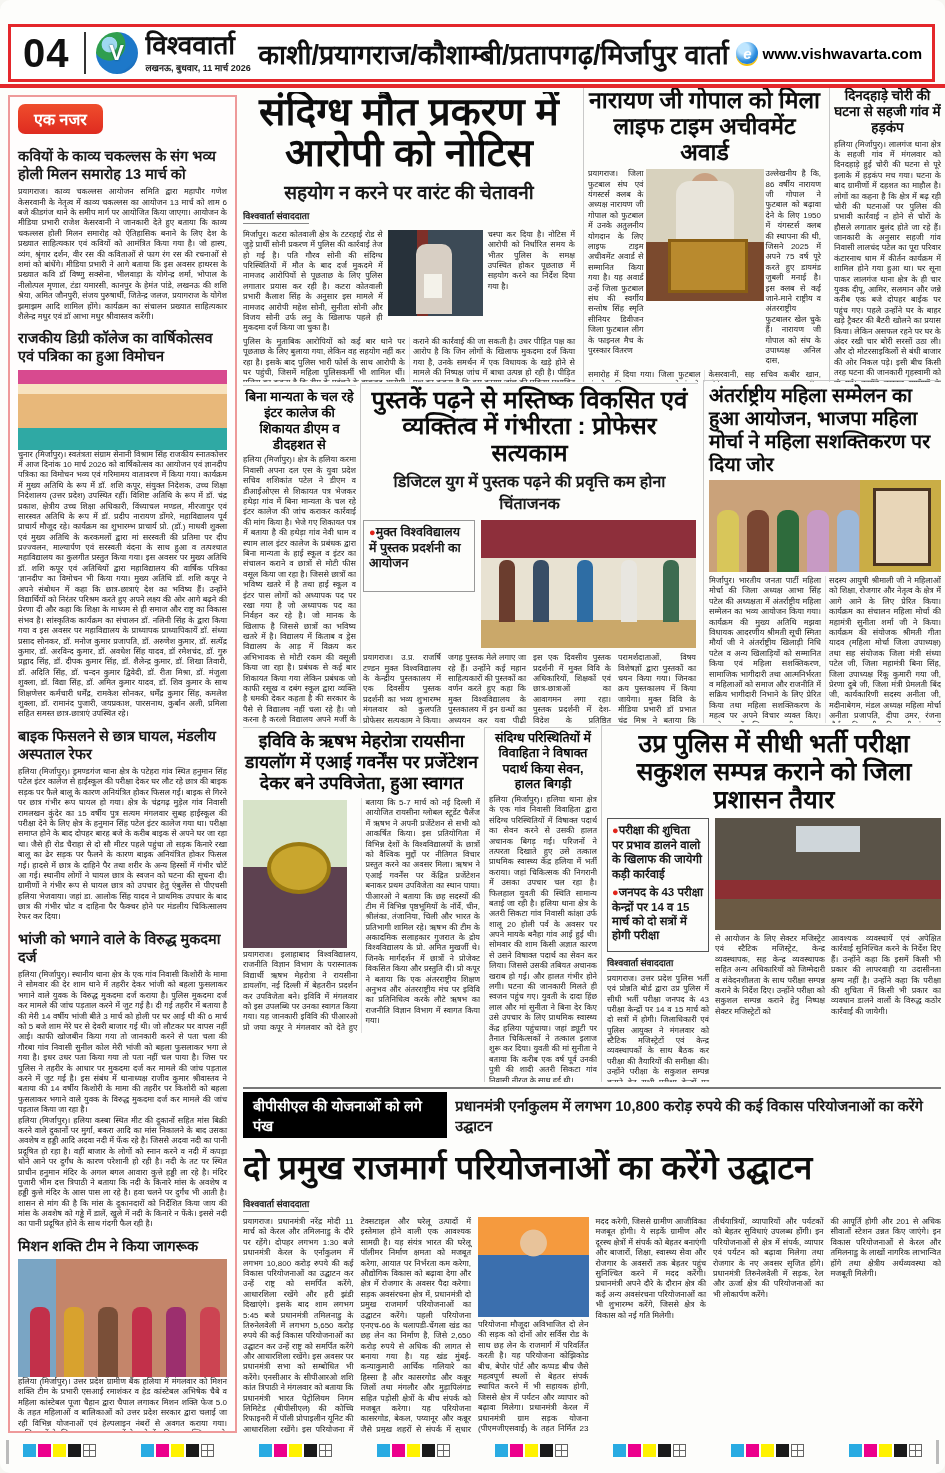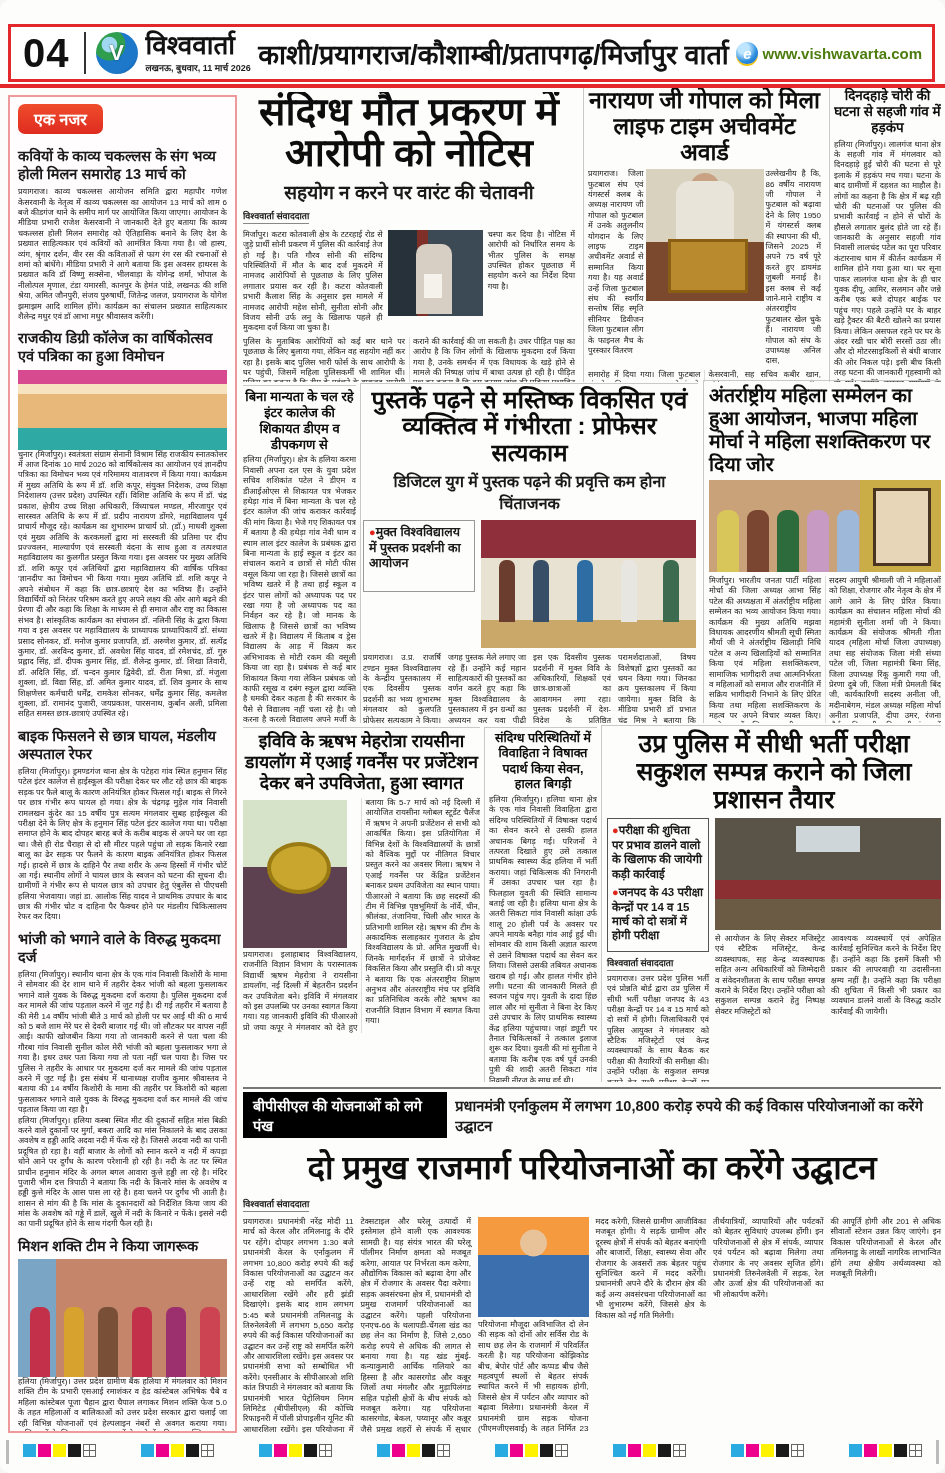--- a/index.html
+++ b/index.html
@@ -16,21 +16,21 @@
       text-shadow:0 0 2px #044;}
   .mast-name{font-size:26px;font-weight:bold;color:#111;line-height:1;}
   .mast-date{font-size:9px;font-weight:bold;color:#222;margin-top:3px;}
   .mast-center{flex:1;text-align:center;}
   .section-title{font-size:27px;font-weight:bold;color:#111;}
   .mast-right{display:flex;align-items:center;padding-right:10px;}
   .e-icon{width:22px;height:22px;border-radius:50%;margin-right:4px;
       background:radial-gradient(circle at 35% 30%,#bfe6ff 0 25%,#2e8fe0 60%,#0b5cb8 100%);
       color:#fff;font-weight:bold;font-style:italic;font-size:15px;display:flex;align-items:center;justify-content:center;
       box-shadow:0 2px 0 #f4c20d;}
-  .website{font-size:15px;font-weight:bold;color:#4d7c0f;}
+  .website{font-size:15px;font-weight:bold;color:#000000;}
   .header-rule{position:absolute;left:0;top:84px;width:945px;height:4px;background:#e4272b;}
   
   .blk{position:absolute;box-sizing:border-box;overflow:hidden;}
   .body-txt{font-size:8px;line-height:1.3;text-align:justify;color:#1c1c1c;}
   .byline{font-size:9px;font-weight:bold;border-bottom:1px solid #888;display:inline-block;padding-bottom:1px;margin-bottom:3px;}
   .hl{color:#0d0d0d;font-weight:bold;}
   .photo{background:#cfcabf;position:relative;overflow:hidden;}
   .cols2{column-count:2;column-gap:8px;column-rule:1px solid #ddd;}
   .cols4{column-count:4;column-gap:7px;}
   .vline-l{border-left:1px solid #c9c9c9;}
@@ -104,21 +104,21 @@
   .police-bullets{border:1px solid #555;padding:4px;font-size:11.5px;font-weight:bold;line-height:1.25;}
   .police-bullets div{margin-bottom:4px;}
   .photo-police{width:100%;height:112px;
       background:linear-gradient(#5a5348 0 55%,#8c2f33 55% 72%,#6b5a44 72% 100%);}
   .photo-police .scr{position:absolute;left:36%;top:8px;width:28%;height:26px;background:#cfd6da;}
   
   .pm{left:243px;top:1087px;width:698px;height:346px;border-top:2px solid #777;padding-top:3px;}
   .kicker{display:flex;align-items:center;gap:8px;}
   .kicker-box{background:#000000;color:#fff;font-weight:bold;font-size:14.5px;padding:3px 10px;}
   .kicker-txt{font-size:14.5px;font-weight:bold;}
-  .pm-h{font-size:33px;font-weight:bold;text-align:center;margin:6px 0 4px;}
+  .pm-h{font-size:33px;font-weight:bold;text-align:left;margin:6px 0 4px;}
   .pm-cols{display:flex;gap:7px;margin-top:2px;}
   .pm-col{flex:1;font-size:8px;line-height:1.3;text-align:justify;}
   .photo-modi{width:100%;height:100px;margin-bottom:3px;
       background:radial-gradient(circle at 50% 26%,#e8c39a 0 14%,transparent 15%),
                  linear-gradient(#f59a3e 0 38%,#3b6fae 38% 100%);}
   
   .marks{position:absolute;left:0;top:1444px;width:945px;display:flex;justify-content:space-around;align-items:center;}
   .regset{display:flex;gap:2px;align-items:center;}
   .sq{width:13px;height:13px;display:inline-block;}
   .sq.c{background:#29abe2;} .sq.m{background:#ec008c;} .sq.y{background:#fff200;} .sq.k{background:#1a1a1a;}
@@ -223,21 +223,21 @@
     </div>
     <div class="body-txt cols2" style="margin-top:3px">समारोह में दिया गया। जिला फुटबाल संघ के सचिव मकबूल अहमद ने संघ के अध्यक्ष नारायन जी गोपाल को फुटबाल में उनके योगदान के लिए लाइफ टाइम अचीवमेंट अवार्ड के रूप में स्मृति चिन्ह भेंट किया। कोषाध्यक्ष प्रेम नाथ केसरवानी, सह सचिव कबीर खान, योगेश चन्द्र, शादाब रजा, फखरुद्दीन, शशि मोहन मिश्र, अभिनाश कुमार, विवेक सिंह, जितेन्द्र कुमार ने बधाई दी है।</div>
   </div>
 
   <div class="blk theft vline-l">
     <div class="theft-h hl">दिनदहाड़े चोरी की घटना से सहजी गांव में हड़कंप</div>
     <div class="body-txt">हलिया (मिर्जापुर)। लालगंज थाना क्षेत्र के सहजी गांव में मंगलवार को दिनदहाड़े हुई चोरी की घटना से पूरे इलाके में हड़कंप मच गया। घटना के बाद ग्रामीणों में दहशत का माहौल है। लोगों का कहना है कि क्षेत्र में बढ़ रही चोरी की घटनाओं पर पुलिस की प्रभावी कार्रवाई न होने से चोरों के हौसले लगातार बुलंद होते जा रहे हैं। जानकारी के अनुसार सहजी गांव निवासी लालचंद पटेल का पूरा परिवार कंटारनाथ धाम में कीर्तन कार्यक्रम में शामिल होने गया हुआ था। घर सूना पाकर लालगंज थाना क्षेत्र के ही चार युवक दीपू, आमिर, सलमान और जन्ने करीब एक बजे दोपहर बाईक पर पहुंच गए। पहले उन्होंने घर के बाहर खड़े ट्रैक्टर की बैटरी खोलने का प्रयास किया। लेकिन असफल रहने पर घर के अंदर रखी चार बोरी सरसों उठा ली। और दो मोटरसाइकिलों से बंधी बाजार की ओर निकल पड़े। इसी बीच किसी तरह घटना की जानकारी गृहस्वामी को हो गई। उन्होंने तत्काल ग्रामीणों के साथ आरोपियों का पीछा किया।</div>
   </div>
 
   <div class="blk complaint hline-t">
-    <div class="complaint-h hl" style="margin-top:3px">बिना मान्यता के चल रहे इंटर कालेज की शिकायत डीएम व डीपकगण से</div>
+    <div class="complaint-h hl" style="margin-top:3px">बिना मान्यता के चल रहे इंटर कालेज की शिकायत डीएम व डीदहशत से</div>
     <div class="body-txt">हलिया (मिर्जापुर)। क्षेत्र के हलिया करमा निवासी अपना दल एस के युवा प्रदेश सचिव शशिकांत पटेल ने डीएम व डीआईओएस से शिकायत पत्र भेजकर हथेड़ा गांव में बिना मान्यता के चल रहे इंटर कालेज की जांच कराकर कार्रवाई की मांग किया है। भेजे गए शिकायत पत्र में बताया है की हथेड़ा गांव नेवी धाम व स्याम लाल इंटर कालेज के प्रबंधक द्वारा बिना मान्यता के हाई स्कूल व इंटर का संचालन कराने व छात्रों से मोटी फीस वसूल किया जा रहा है। जिससे छात्रों का भविष्य खतरे में है तथा हाई स्कूल व इंटर पास लोगों को अध्यापक पद पर रखा गया है जो अध्यापक पद का निर्वहन कर रहे है। जो मानक के खिलाफ है जिससे छात्रों का भविष्य खतरे में है। विद्यालय में किताब व ड्रेस विद्यालय के आड़ में विक्रय कर अभिभावक से मोटी रकम की वसूली किया जा रहा है। प्रबंधक से कई बार शिकायत किया गया लेकिन प्रबंधक जो काफी रसूख व दबंग स्कूल द्वारा व्यक्ति है धमकी देकर कहता है की सरकार के पैसे से विद्यालय नहीं चला रहे है। जो करना है करलो विद्यालय अपने मर्जी के हिसाब से ही चलाऊंगा। शिकायत देकर जांच कराकर बिना मान्यता के इंटर कालेज का संचालन करने वाले प्रबंधक के विरुद्ध कार्रवाई की मांग किया है।</div>
   </div>
 
   <div class="blk books hline-t vline-l">
     <div class="books-h hl" style="margin-top:3px">पुस्तकें पढ़ने से मस्तिष्क विकसित एवं व्यक्तित्व में गंभीरता : प्रोफेसर सत्यकाम</div>
     <div class="books-sub">डिजिटल युग में पुस्तक पढ़ने की प्रवृत्ति कम होना चिंताजनक</div>
     <div class="books-mid">
       <div class="bullet-box"><span class="reddot">●</span><span>मुक्त विश्वविद्यालय में पुस्तक प्रदर्शनी का आयोजन</span></div>
       <div class="photo photo-books">
         <span class="p" style="left:18px;background:#6b3d2e;"></span>

